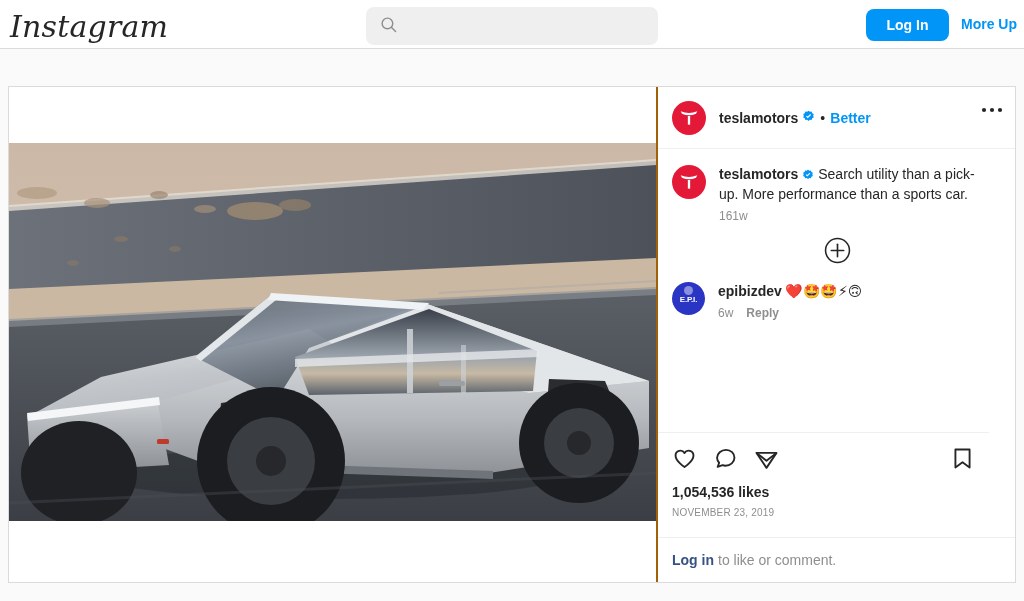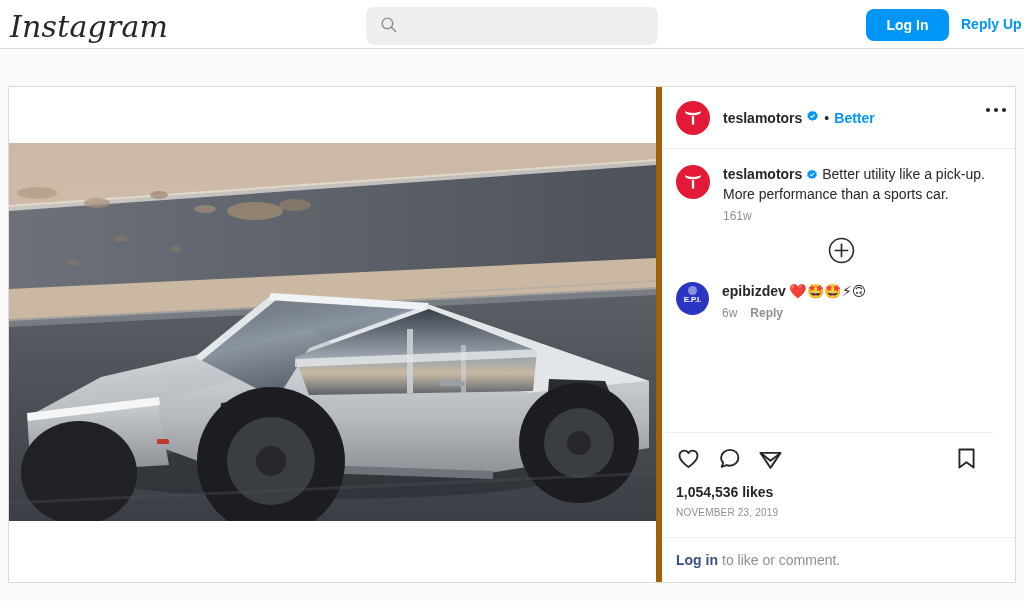--- a/index.html
+++ b/index.html
@@ -124,21 +124,21 @@
     overflow: hidden;
     background: #c9b6a3;
   }
   #cyber-svg { display: block; width: 647px; height: 378px; }
 
   
   #detail-column {
     position: relative;
     width: 359px;
     height: 495px;
-    border-left: 6px solid #a16207;
+    border-left: 2px solid #a16207;
     background: #ffffff;
     flex: 0 0 359px;
   }
 
   
   #post-header {
     position: absolute;
     left: 0; top: 0;
     width: 359px;
     height: 62px;
@@ -326,21 +326,21 @@
   <div id="search-box">
     <span class="mag">
       <svg width="17" height="17" viewBox="0 0 24 24" fill="none" stroke="#8e8e8e" stroke-width="2">
         <circle cx="10.5" cy="10.5" r="7.5"></circle>
         <line x1="16" y1="16" x2="22" y2="22" stroke-linecap="round"></line>
       </svg>
     </span>
   </div>
 
   <button id="login-btn">Log In</button>
-  <button id="signup-btn">Reply Up</button>
+  <button id="signup-btn">More Up</button>
 </div>
 
 <div id="post-card">
 
   <div id="media-column">
     <div id="media-viewport">
       <svg id="cyber-svg" viewBox="0 0 647 378" preserveAspectRatio="none">
         <defs>
           <linearGradient id="skyGrad" x1="0" y1="0" x2="0" y2="1">
             <stop offset="0" stop-color="#cbb8a6"></stop>
@@ -495,21 +495,21 @@
           <svg width="20" height="18" viewBox="0 0 24 20">
             <path d="M2 2 Q12 6 22 2 L20.4 5 Q12 8.6 3.6 5 Z" fill="#ffffff"></path>
             <path d="M10.6 7.6 L13.4 7.6 L13.4 18 L10.6 18 Z" fill="#ffffff"></path>
           </svg>
         </span>
         <span class="comment-body">
           <span class="comment-text">
             <span class="cuser">teslamotors</span><span class="verified"><svg width="12" height="12" viewBox="0 0 24 24">
                   <path d="M12 1.2l2.5 2.1 3.3-.4 1 3.2 3 1.5-1.2 3.1 1.2 3.1-3 1.5-1 3.2-3.3-.4L12 20.2l-2.5-2.1-3.3.4-1-3.2-3-1.5L3.4 10.7 2.2 7.6l3-1.5 1-3.2 3.3.4z" fill="#0095f6"></path>
                   <path d="M10.6 15.2l-3.2-3.2 1.5-1.5 1.7 1.7 4.6-4.6 1.5 1.5z" fill="#ffffff"></path>
-                </svg></span> <span>Better utility like a pick-up. More performance than a sports car.</span>
+                </svg></span> <span>Search utility than a pick-up. More performance than a sports car.</span>
           </span>
           <span class="comment-meta">
             <span>161w</span>
           </span>
         </span>
       </div>
 
       <div id="load-more-wrap">
         <button id="load-more-btn">
           <svg width="27" height="27" viewBox="0 0 28 28">

